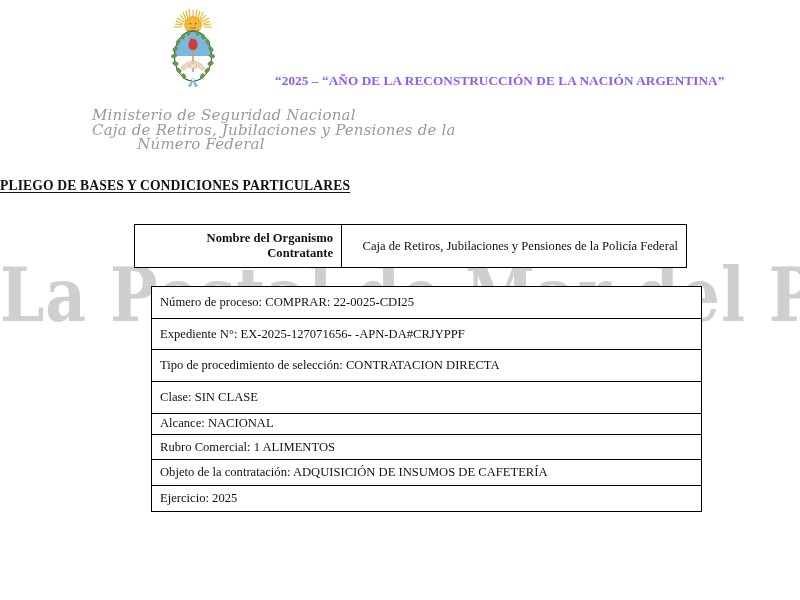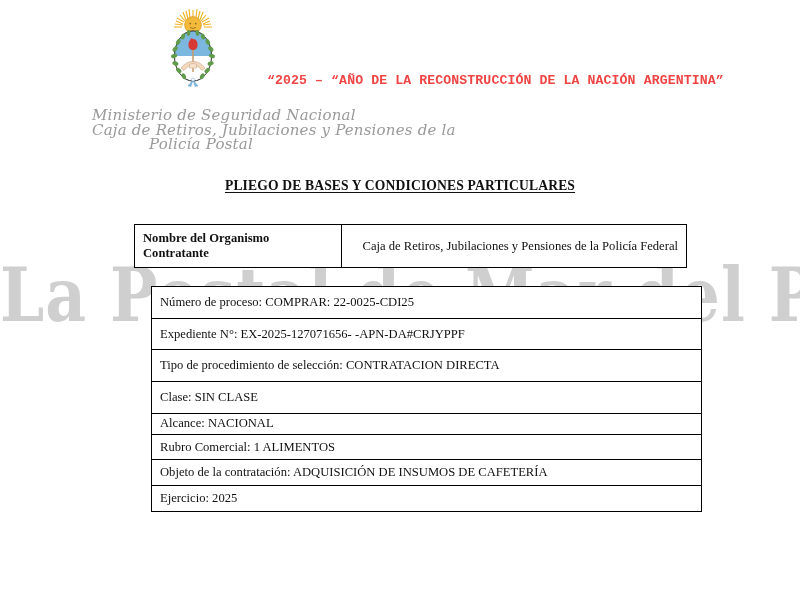--- a/index.html
+++ b/index.html
@@ -48,30 +48,29 @@
     left: 162px;
     top: 6px;
     width: 62px;
     height: 92px;
     z-index: 3;
   }
 
   
   .year-line {
     position: absolute;
-    left: 267px;
+    left: 275px;
     top: 73px;
     width: 440px;
     font-size: 13.2px;
     font-weight: 700;
-    color: #ef4444;
+    color: #8b5cf6;
     letter-spacing: 0.1px;
     z-index: 3;
     white-space: nowrap;
-    font-family: Liberation Mono, monospace;
   }
 
   
   .ministry {
     position: absolute;
     left: 92px;
     top: 108px;
     width: 218px;
     text-align: center;
     font-family: "DejaVu Serif", "Liberation Serif", serif;
@@ -84,21 +83,20 @@
   }
   .ministry div { white-space: nowrap; }
   .ministry .l3 { white-space: nowrap; }
 
   
   .doc-title {
     position: absolute;
     left: 0;
     top: 178px;
     width: 800px;
-    text-align: center;
     font-size: 13.6px;
     font-weight: 700;
     color: #111111;
     text-decoration: underline;
     text-underline-offset: 2px;
     z-index: 3;
     letter-spacing: 0.15px;
   }
 
   
@@ -114,21 +112,21 @@
   .org-table td {
     border: 1.3px solid #000000;
     padding: 6px 8px;
     font-size: 12.6px;
     color: #111111;
     vertical-align: middle;
     background: #ffffff;
   }
   .org-table td.label {
     width: 190px;
-    text-align: left;
+    text-align: right;
     font-weight: 700;
     line-height: 15px;
   }
   .org-table td.value {
     text-align: right;
     padding-left: 12px;
     line-height: 15px;
   }
 
   
@@ -239,21 +237,21 @@
       </g>
       <circle cx="31" cy="73.6" r="1.6" fill="#ffffff" stroke="#6aa3cc" stroke-width="0.5"></circle>
     </svg>
   </div>
 
   <div class="year-line">“2025 – “AÑO DE LA RECONSTRUCCIÓN DE LA NACIÓN ARGENTINA”</div>
 
   <div class="ministry">
     <div class="l1">Ministerio de Seguridad Nacional</div>
     <div class="l2">Caja de Retiros, Jubilaciones y Pensiones de la</div>
-    <div class="l3">Policía Postal</div>
+    <div class="l3">Número Federal</div>
   </div>
 
   <div class="doc-title">PLIEGO DE BASES Y CONDICIONES PARTICULARES</div>
 
   <table class="org-table">
     <tbody>
       <tr>
         <td class="label">
           <div>Nombre del Organismo</div>
           <div>Contratante</div>

